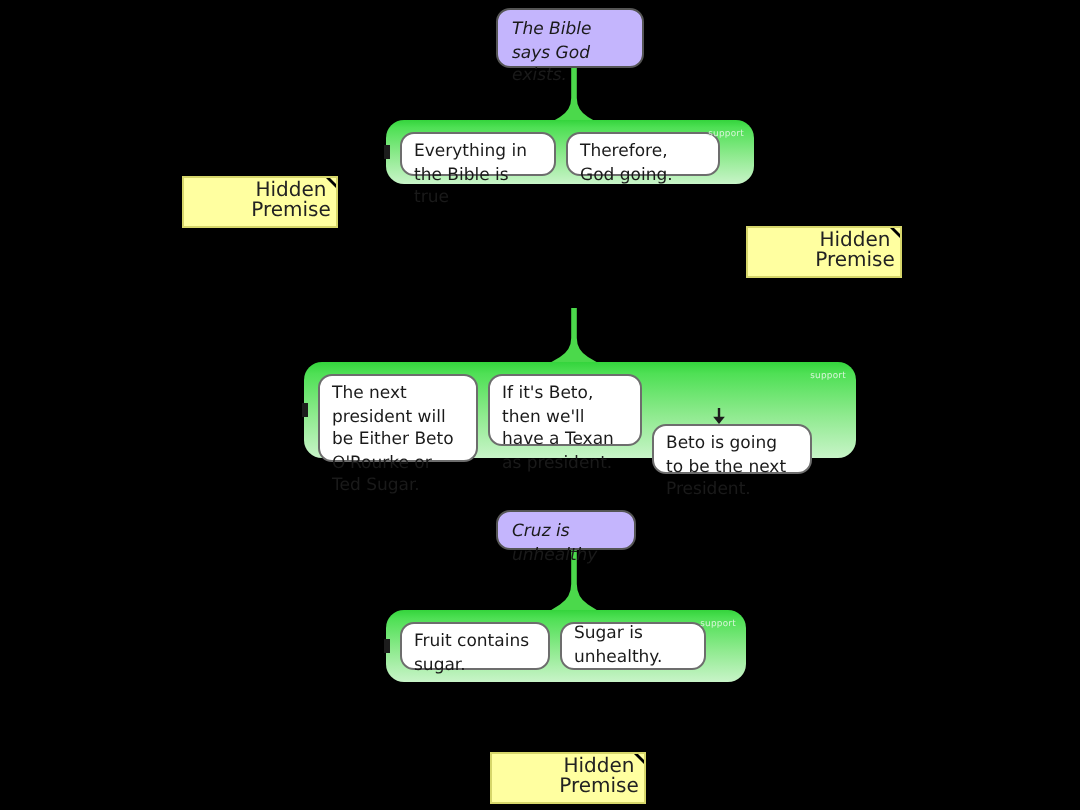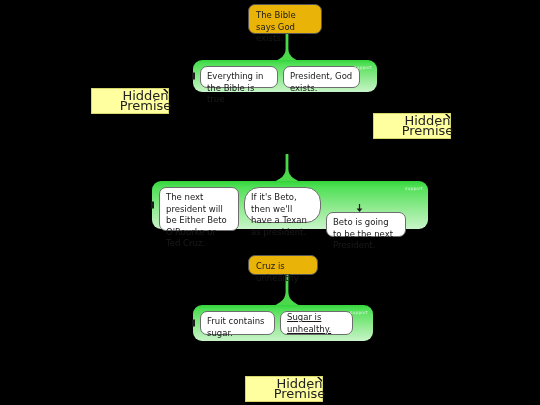--- a/index.html
+++ b/index.html
@@ -17,29 +17,30 @@
 
   #canvas {
     position: absolute;
     inset: 0;
     background: #000000;
   }
 
   
   .claim {
     position: absolute;
-    background: #eab308;
+    background: #c4b5fd;
     border: 1px solid #555555;
     border-radius: 7px;
     color: #1a1a1a;
     font-size: 8.5px;
     line-height: 11.5px;
     padding: 5px 7px 4px 7px;
     text-align: left;
     z-index: 6;
+    font-style: italic;
   }
 
   
   .stem {
     position: absolute;
     z-index: 3;
   }
   .stem svg { display: block; }
 
   
@@ -91,36 +92,36 @@
     color: #1a1a1a;
     font-size: 8.5px;
     line-height: 11.5px;
     padding: 4px 6px 3px 6px;
     display: flex;
     align-items: flex-start;
     text-align: left;
     position: relative;
     z-index: 5;
   }
-  .premise.vcenter { align-items: center; text-decoration: underline; }
+  .premise.vcenter { align-items: center; }
 
   
   .premise-marker {
     position: absolute;
     z-index: 9;
   }
   .premise-marker svg { display: block; }
 
   
   .note {
     position: absolute;
     background: #ffffa0;
     border: 1px solid #d6d66a;
     color: #222222;
-    font-size: 13px;
+    font-size: 10px;
     line-height: 10px;
     display: flex;
     align-items: center;
     justify-content: center;
     text-align: center;
     z-index: 6;
     padding-left: 31px;
   }
   .note-fold {
     position: absolute;
@@ -155,21 +156,21 @@
   </div>
 
   <div class="group" style="left:193px; top:60px; width:184px; height:32px;">
     <div class="group-notch"></div>
     <span class="support-label">support</span>
     <div class="group-inner">
       <div class="premise" style="width:78px; height:22px;">
         <span>Everything in the Bible is true</span>
       </div>
       <div class="premise" style="width:77px; height:22px;">
-        <span>President, God exists.</span>
+        <span>Therefore, God going.</span>
       </div>
     </div>
   </div>
 
   <div class="note" style="left:91px; top:88px; width:78px; height:26px;">
     <span class="note-fold"></span>
     <span class="note-fold-inner"></span>
     <span>Hidden Premise</span>
   </div>
 
@@ -178,23 +179,23 @@
     <svg width="26" height="28" viewBox="0 0 26 28">
       <path d="M11.6 0 H14.4 V15 Q14.4 21 20 24.5 L26 28 H0 L6 24.5 Q11.6 21 11.6 15 Z" fill="#4bd94b"></path>
     </svg>
   </div>
 
   <div class="group" style="left:152px; top:181px; width:276px; height:48px;">
     <div class="group-notch"></div>
     <span class="support-label">support</span>
     <div class="group-inner">
       <div class="premise" style="width:80px; height:44px;">
-        <span>The next president will be Either Beto O'Rourke or Ted Cruz.</span>
-      </div>
-      <div class="premise" style="width:77px; height:36px;border-radius:15px;">
+        <span>The next president will be Either Beto O'Rourke or Ted Sugar.</span>
+      </div>
+      <div class="premise" style="width:77px; height:36px;">
         <span>If it's Beto, then we'll have a Texan as president.</span>
       </div>
       <div class="premise" style="width:80px; height:25px;margin-top:25px;">
         <span class="premise-marker" style="left:28px; top:-9px; width:9px; height:9px;">
           <svg width="9" height="9" viewBox="0 0 9 9">
             <path d="M4.5 0 L4.5 6" stroke="#1c1c1c" stroke-width="1.2"></path>
             <path d="M1.6 4.4 L4.5 8 L7.4 4.4" fill="#1c1c1c"></path>
           </svg>
         </span>
         <span>Beto is going to be the next President.</span>

